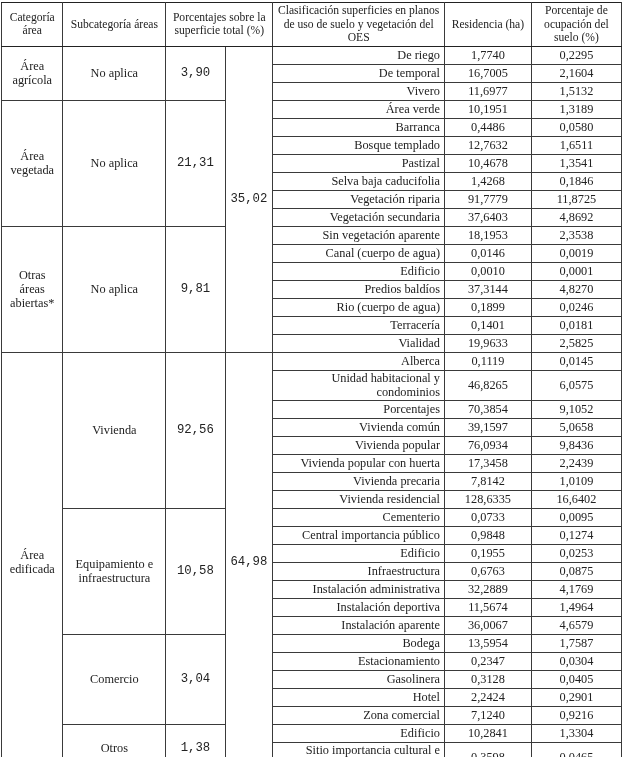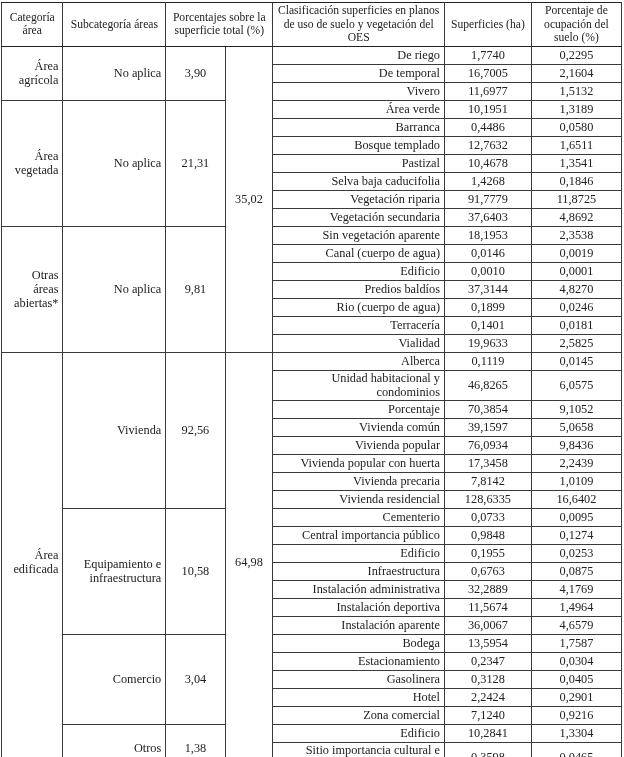--- a/index.html
+++ b/index.html
@@ -27,22 +27,22 @@
     padding: 1px 3px;
   }
   table.landuse thead th { border-top: 1.5px solid #222; border-bottom: 1.5px solid #222; }
   .c-cat { width: 58px; }
   .c-sub { width: 97px; }
   .c-pct { width: 56px; }
   .c-grp { width: 45px; }
   .c-cls { width: 162px; }
   .c-ha  { width: 82px; }
   .c-occ { width: 85px; }
-  td.left { text-align: right; }
-  td.center { text-align: center; }
+  td.left { text-align: center; }
+  td.center { text-align: center; font-family: Liberation Mono, monospace; }
   td.cls { text-align: right; padding-left: 3px; }
   td.num { text-align: center; }
   tr.r1 td { height: 17px; }
   tr.r2 td { height: 29px; }
   td.cat { padding-left: 6px; }
 </style>
 </head>
 <body>
 
 <table class="landuse">
@@ -54,21 +54,21 @@
       <col class="c-cls">
       <col class="c-ha">
       <col class="c-occ">
   </colgroup>
   <thead>
     <tr>
       <th>Categoría área</th>
       <th>Subcategoría áreas</th>
       <th colspan="2">Porcentajes sobre la superficie total (%)</th>
       <th>Clasificación superficies en planos de uso de suelo y vegetación del OES</th>
-      <th>Superficies (ha)</th>
+      <th>Residencia (ha)</th>
       <th>Porcentaje de ocupación del suelo (%)</th>
     </tr>
   </thead>
   <tbody>
 
     <tr class="r1">
       <td rowspan="3" class="left cat">Área agrícola</td>
       <td rowspan="3" class="left">No aplica</td>
       <td rowspan="3" class="center">3,90</td>
       <td rowspan="17" class="center">35,02</td>
@@ -173,21 +173,21 @@
       <td class="cls">Alberca</td>
       <td class="num">0,1119</td>
       <td class="num">0,0145</td>
     </tr>
     <tr class="r2">
       <td class="cls">Unidad habitacional y condominios</td>
       <td class="num">46,8265</td>
       <td class="num">6,0575</td>
     </tr>
     <tr class="r1">
-      <td class="cls">Porcentaje</td>
+      <td class="cls">Porcentajes</td>
       <td class="num">70,3854</td>
       <td class="num">9,1052</td>
     </tr>
     <tr class="r1">
       <td class="cls">Vivienda común</td>
       <td class="num">39,1597</td>
       <td class="num">5,0658</td>
     </tr>
     <tr class="r1">
       <td class="cls">Vivienda popular</td>

